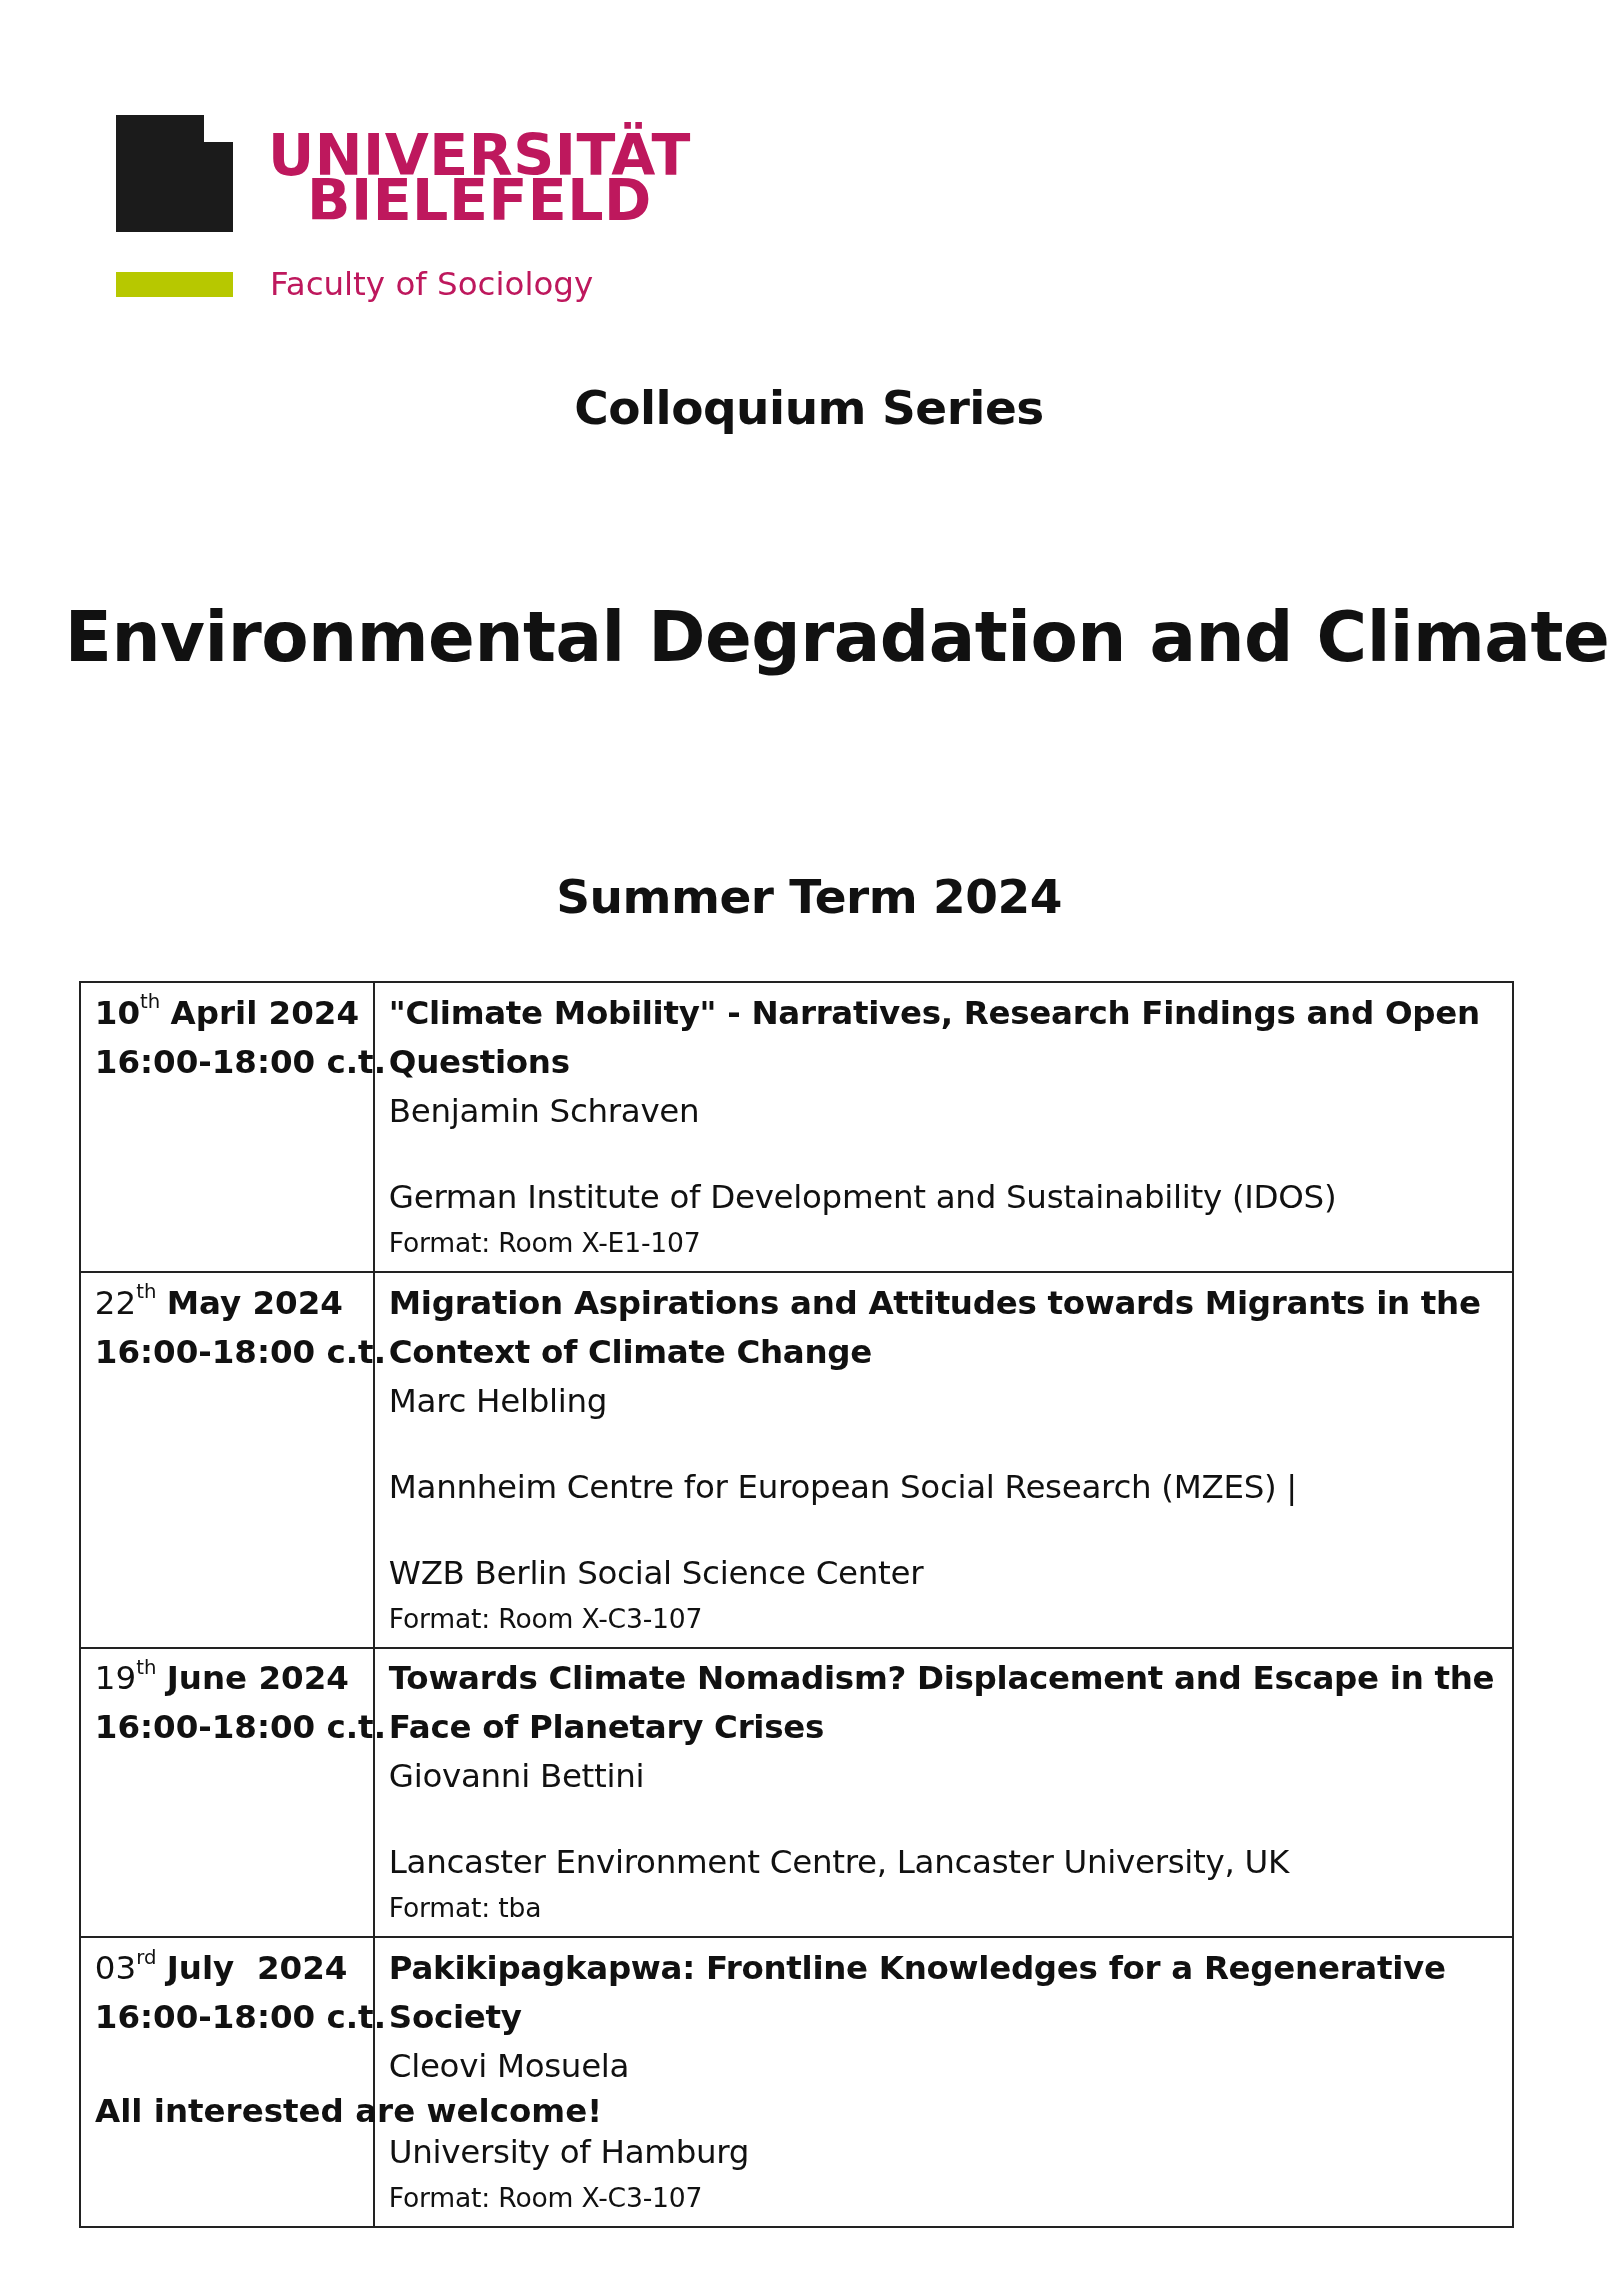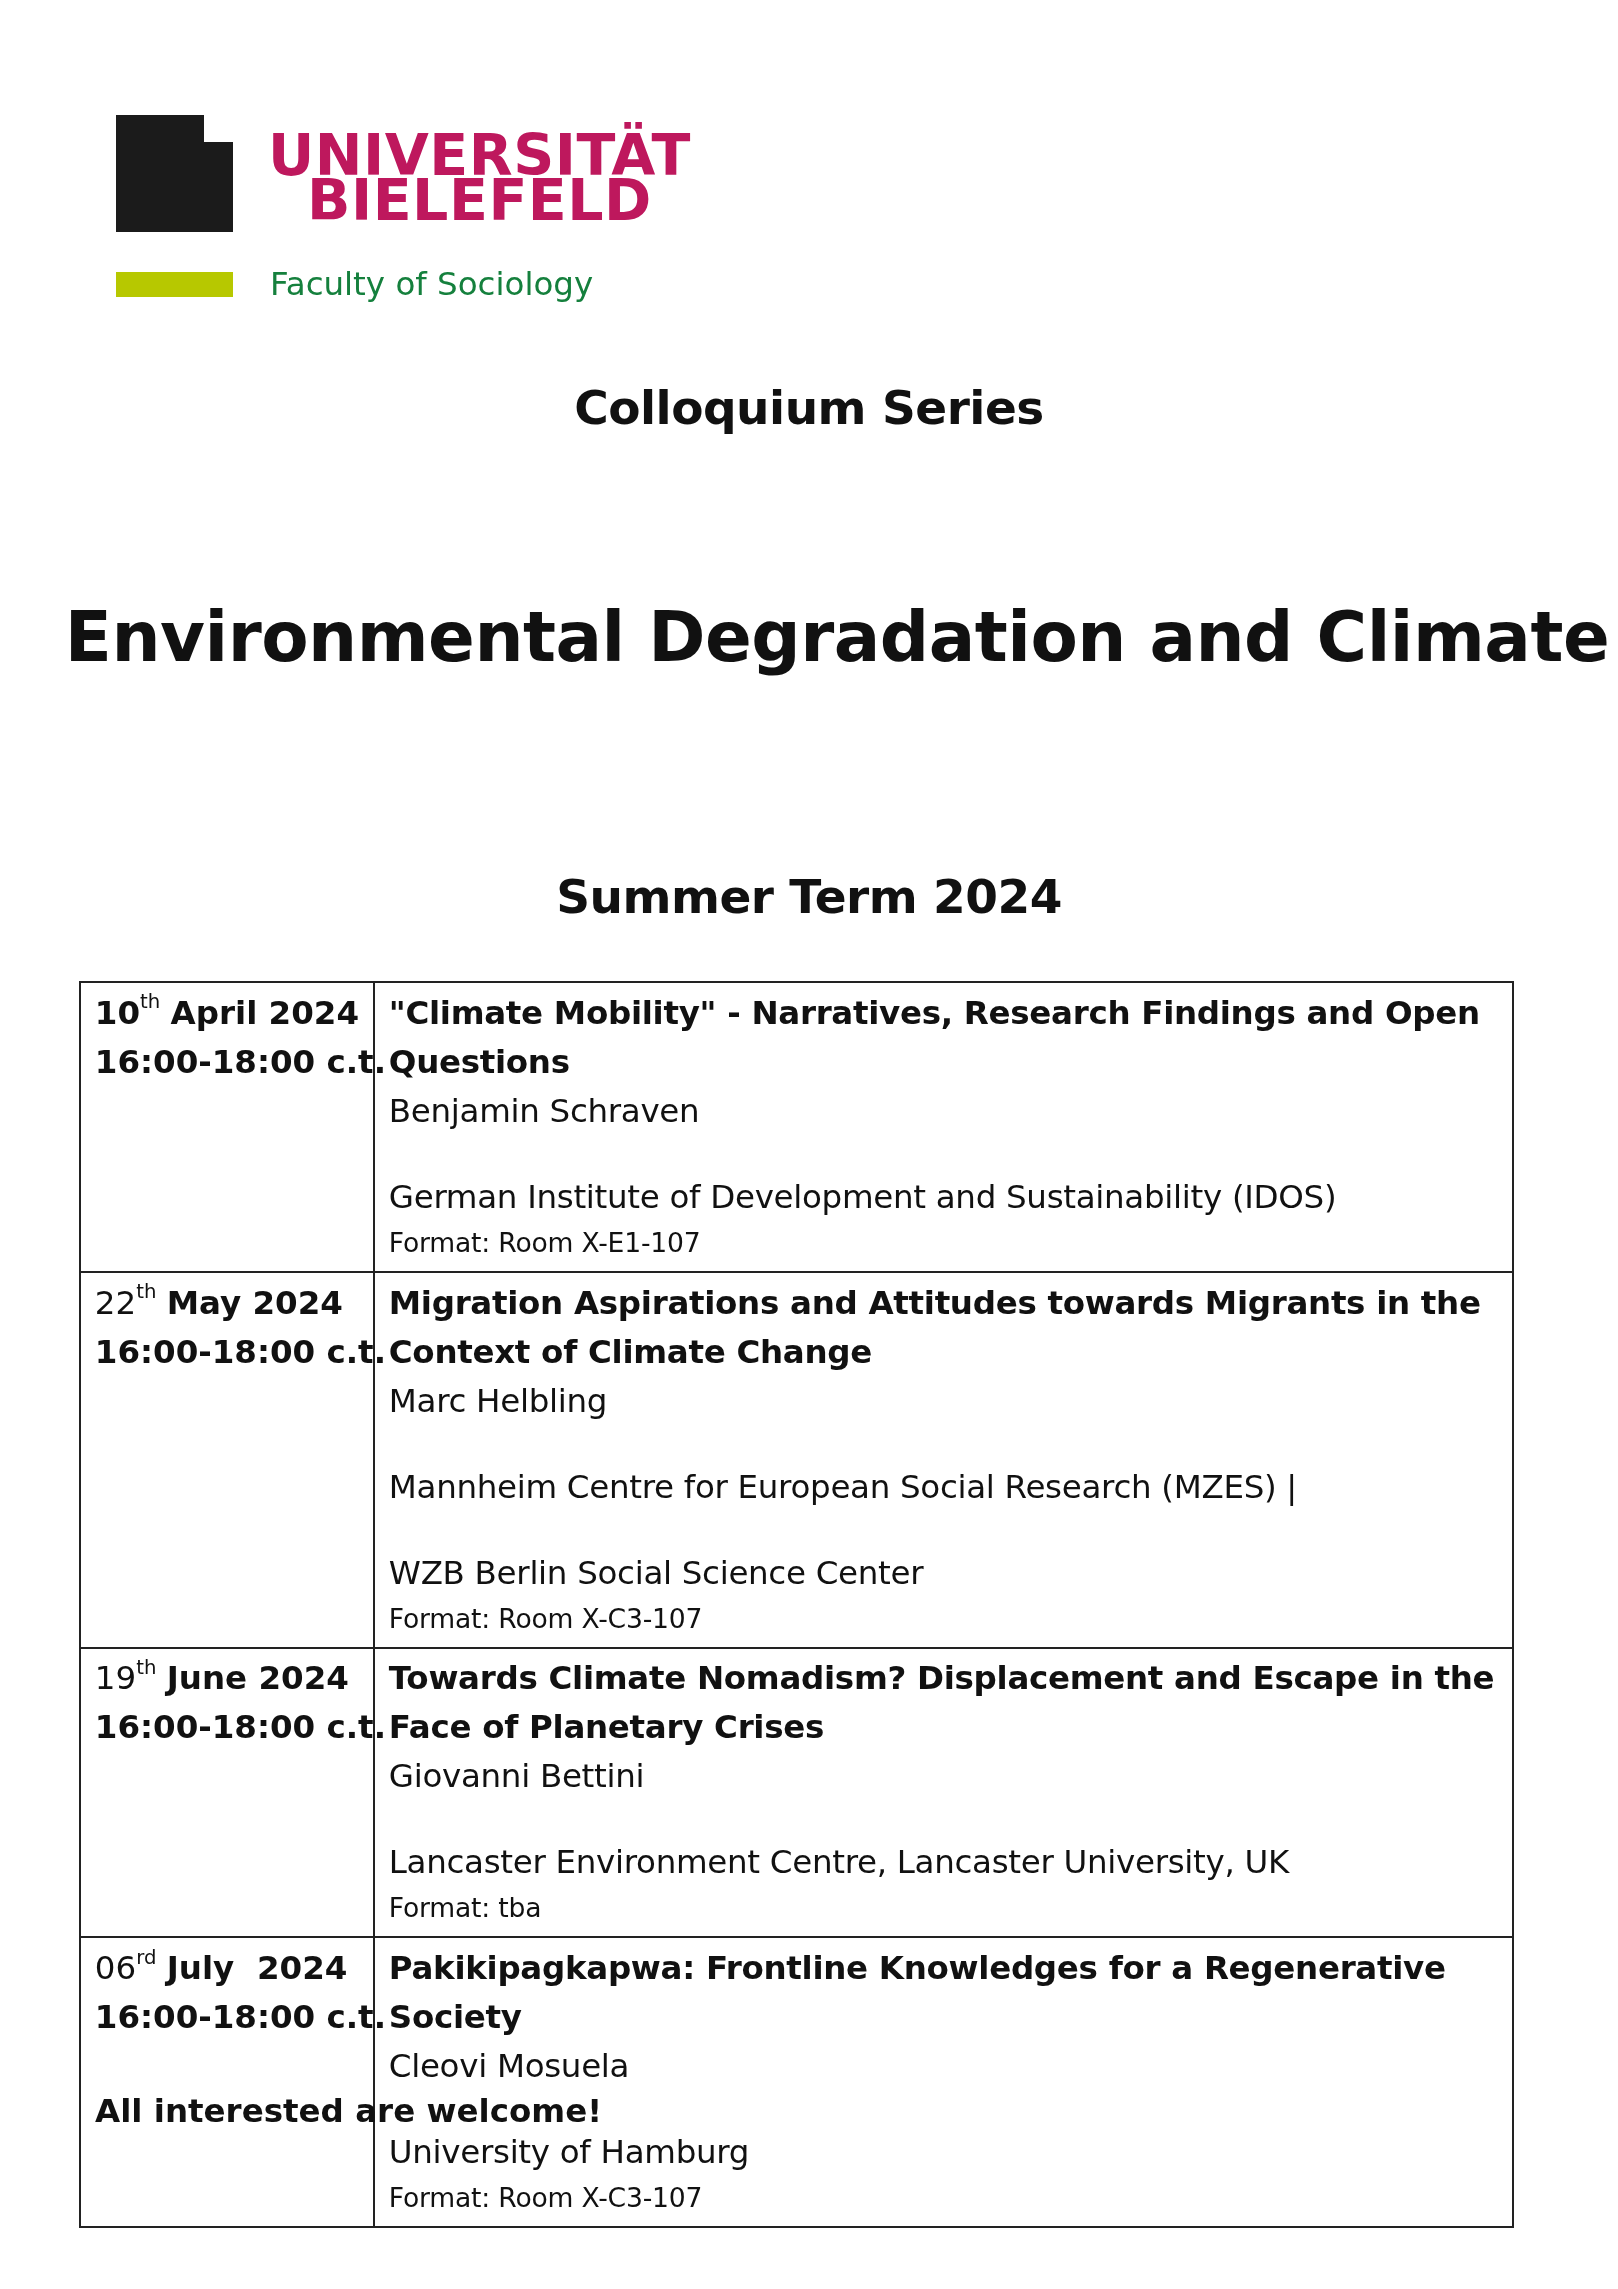--- a/index.html
+++ b/index.html
@@ -6,21 +6,21 @@
   body { width: 1618px; height: 2289px; position: relative; overflow: hidden; color: #111111;
          font-family: "DejaVu Sans", sans-serif; }
   .abs { position: absolute; }
 
   
   .logo-block { left: 116px; top: 115px; width: 117px; height: 117px; background: #1b1b1b; }
   .logo-notch { left: 204px; top: 115px; width: 29.6px; height: 26.6px; background: #ffffff; }
   .logo-bar { left: 116px; top: 272px; width: 117px; height: 24.6px; }
   .uni-name { left: 268px; top: 133px; font-family: "DejaVu Sans", sans-serif; font-weight: bold;
               font-size: 57px; line-height: 45px; letter-spacing: 0.5px; color: #be185d; text-align: center; }
-  .faculty { left: 270px; top: 265px; font-size: 32.5px; line-height: 39px; color: #15803d; }
+  .faculty { left: 270px; top: 265px; font-size: 32.5px; line-height: 39px; color: #be185d; }
 
   
   .center { left: 0; width: 1618px; text-align: center; }
   .series { top: 370px; font-weight: bold; font-size: 47px; line-height: 75px; letter-spacing: -0.5px; }
   .title { top: 587px; font-weight: bold; font-size: 69px; line-height: 101px; letter-spacing: -0.5px; padding-left: 28px; }
   .term { top: 867px; font-weight: bold; font-size: 47px; line-height: 59px; letter-spacing: -0.5px; }
 
   
   .schedule { left: 79px; top: 981px; width: 1435px; border-collapse: collapse; table-layout: fixed; }
   .schedule td { border: 2px solid #222222; vertical-align: top; padding: 5.9px 13.8px 7.9px 13.8px; }
@@ -115,21 +115,21 @@
       <div class="affil-wrap">
             <div class="affil">Lancaster Environment Centre, Lancaster University, UK</div>
           </div>
       <div class="format">Format: tba</div>
     </td>
   </tr>
 
   <tr>
     <td style="height: 230px;">
       <div class="date-line">
-        <span class="day">06</span><sup>rd</sup>
+        <span class="day">03</span><sup>rd</sup>
         <span class="month">July&nbsp; 2024</span>
       </div>
       <div class="time-line">16:00-18:00 c.t.</div>
     </td>
     <td>
       <div class="talk-title">Pakikipagkapwa: Frontline Knowledges for a Regenerative Society</div>
       <div class="speaker">Cleovi Mosuela</div>
       <div class="affil-wrap">
             <div class="affil">University of Hamburg</div>
           </div>

